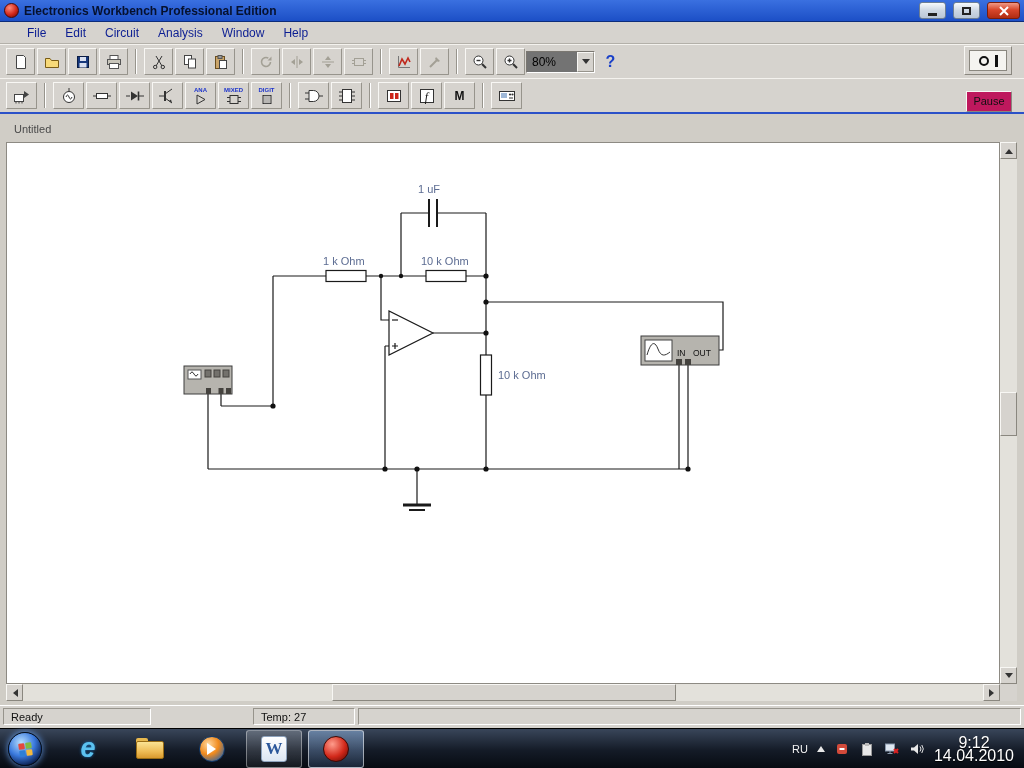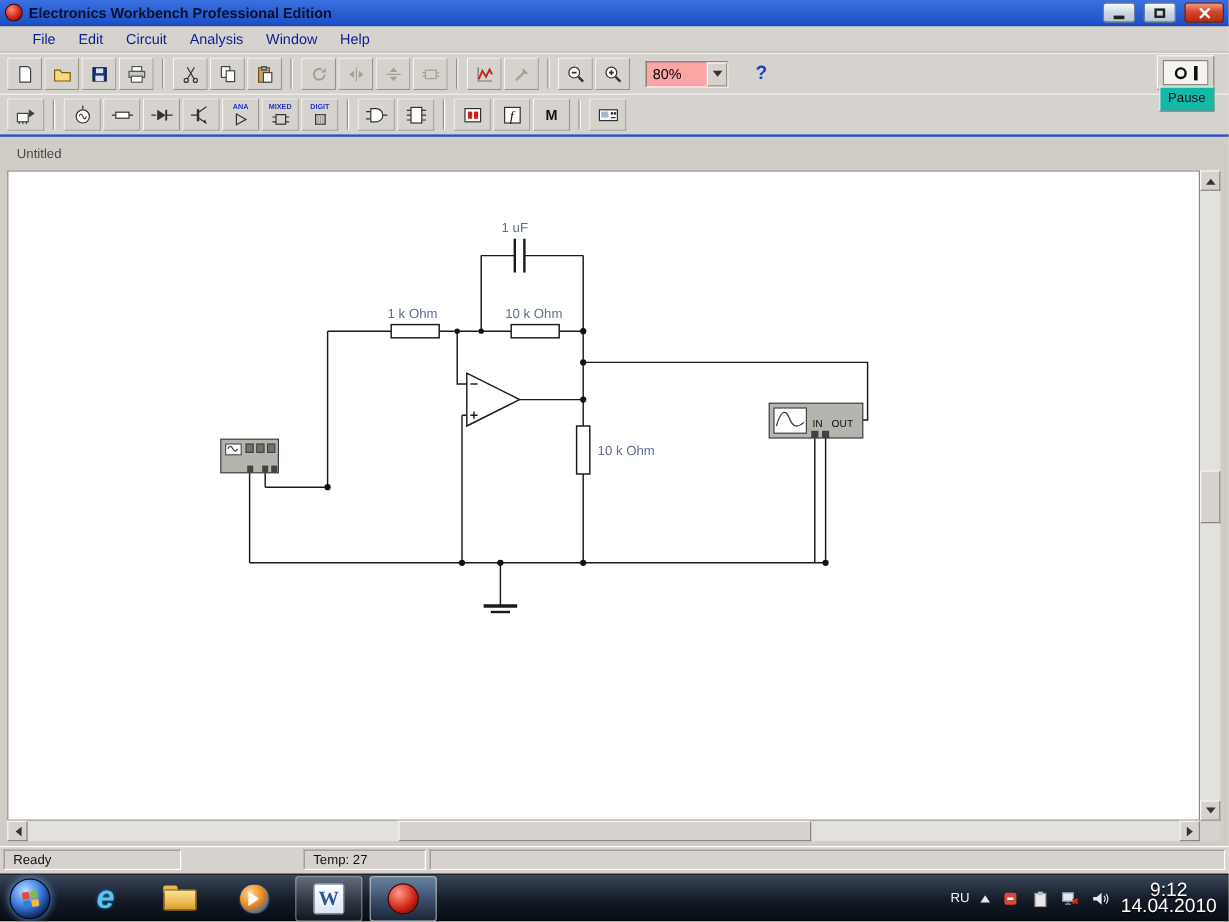--- a/index.html
+++ b/index.html
@@ -29,37 +29,37 @@
   #toolbar-main { top:44px; height:34px; border-top:1px solid #f4f2ee; }
   #toolbar-parts { top:78px; height:34px; border-top:1px solid #f4f2ee; }
   .tb-btn { width:29px; height:27px; margin:0 1px; display:flex; flex-direction:column; align-items:center; justify-content:center;
     background:#d6d3ce; border:1px solid; border-color:#f8f7f4 #97948c #97948c #f8f7f4; border-radius:1px; }
   .tb-sep { width:0; height:25px; margin:0 6px; border-left:1px solid #97948c; border-right:1px solid #ffffff; }
   .bin-label { font-size:6px; font-weight:bold; color:#1c33cc; letter-spacing:0; line-height:7px; }
   .glyph-help { font-size:16px; font-weight:bold; color:#1a40c8; }
   .glyph-fn { font-size:12px; font-style:italic; font-family:"Liberation Serif",serif; color:#111; }
   .glyph-misc { font-size:12px; font-weight:bold; color:#111; }
 
-  .zoom-combo { display:flex; height:22px; margin:0 12px; border:1px solid #808080;
-    border-color:#7a7771 #fff #fff #7a7771; background:#fca5a5; }
+  .zoom-combo { display:flex; height:22px; margin:0 0; border:1px solid #808080;
+    border-color:#7a7771 #fff #fff #7a7771; background:#737373; }
   .zoom-value { width:50px; font-size:12px; color:#000; padding:3px 0 0 5px; }
   .zoom-drop { width:17px; background:#d6d3ce; border:1px solid; border-color:#f8f7f4 #97948c #97948c #f8f7f4;
     display:flex; align-items:center; justify-content:center; }
   .tri-down { width:0; height:0; border:4px solid transparent; border-top:5px solid #333; margin-top:4px; }
 
   
   .sim-power { position:absolute; top:46px; right:12px; width:48px; height:29px;
     background:#d6d3ce; border:1px solid; border-color:#f8f7f4 #8a877f #8a877f #f8f7f4;
     display:flex; align-items:center; justify-content:center; }
   .pw-inner { width:38px; height:21px; background:#f5f4f0; border:1px solid #8a877f;
     display:flex; align-items:center; justify-content:center; gap:6px; }
   .pw-circle { width:10px; height:10px; border:2px solid #111; border-radius:50%; }
   .pw-bar { width:3px; height:12px; background:#111; }
-  .sim-pause { position:absolute; top:72px; right:12px; width:46px; height:21px;
-    background:#14b8a6; border:1px solid; border-color:#f8f7f4 #8a877f #8a877f #f8f7f4;
+  .sim-pause { position:absolute; top:91px; right:12px; width:46px; height:21px;
+    background:#be185d; border:1px solid; border-color:#f8f7f4 #8a877f #8a877f #f8f7f4;
     font-size:11px; color:#111; text-align:center; padding-top:3px; }
 
   
   .mdi { position:absolute; top:112px; left:0; width:1024px; height:593px;
     background:#d0cdc6; border-top:2px solid #2b51c8; }
   .doc-title { position:absolute; left:14px; top:9px; font-size:11px; color:#4a4a4a; }
   .canvas { position:absolute; left:6px; top:28px; width:994px; height:542px; background:#fff;
     border:1px solid #8d8a83; }
 
   

